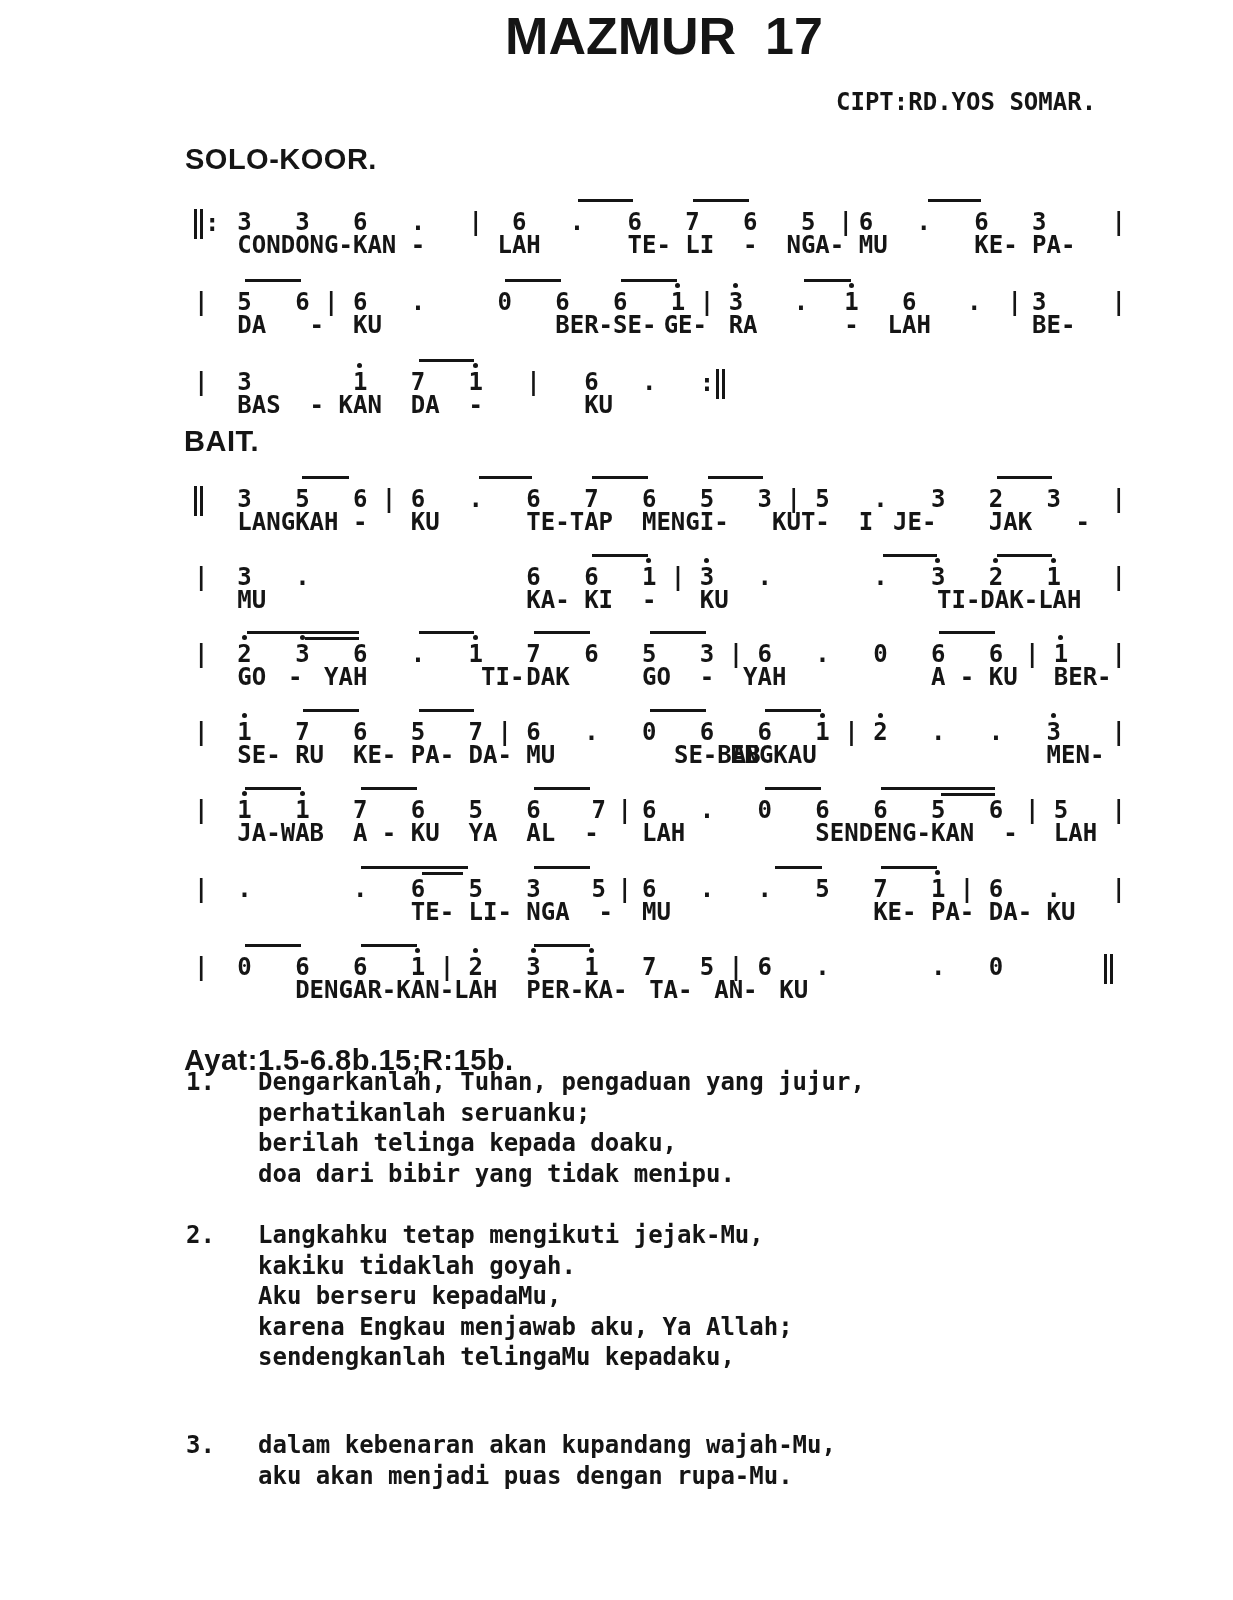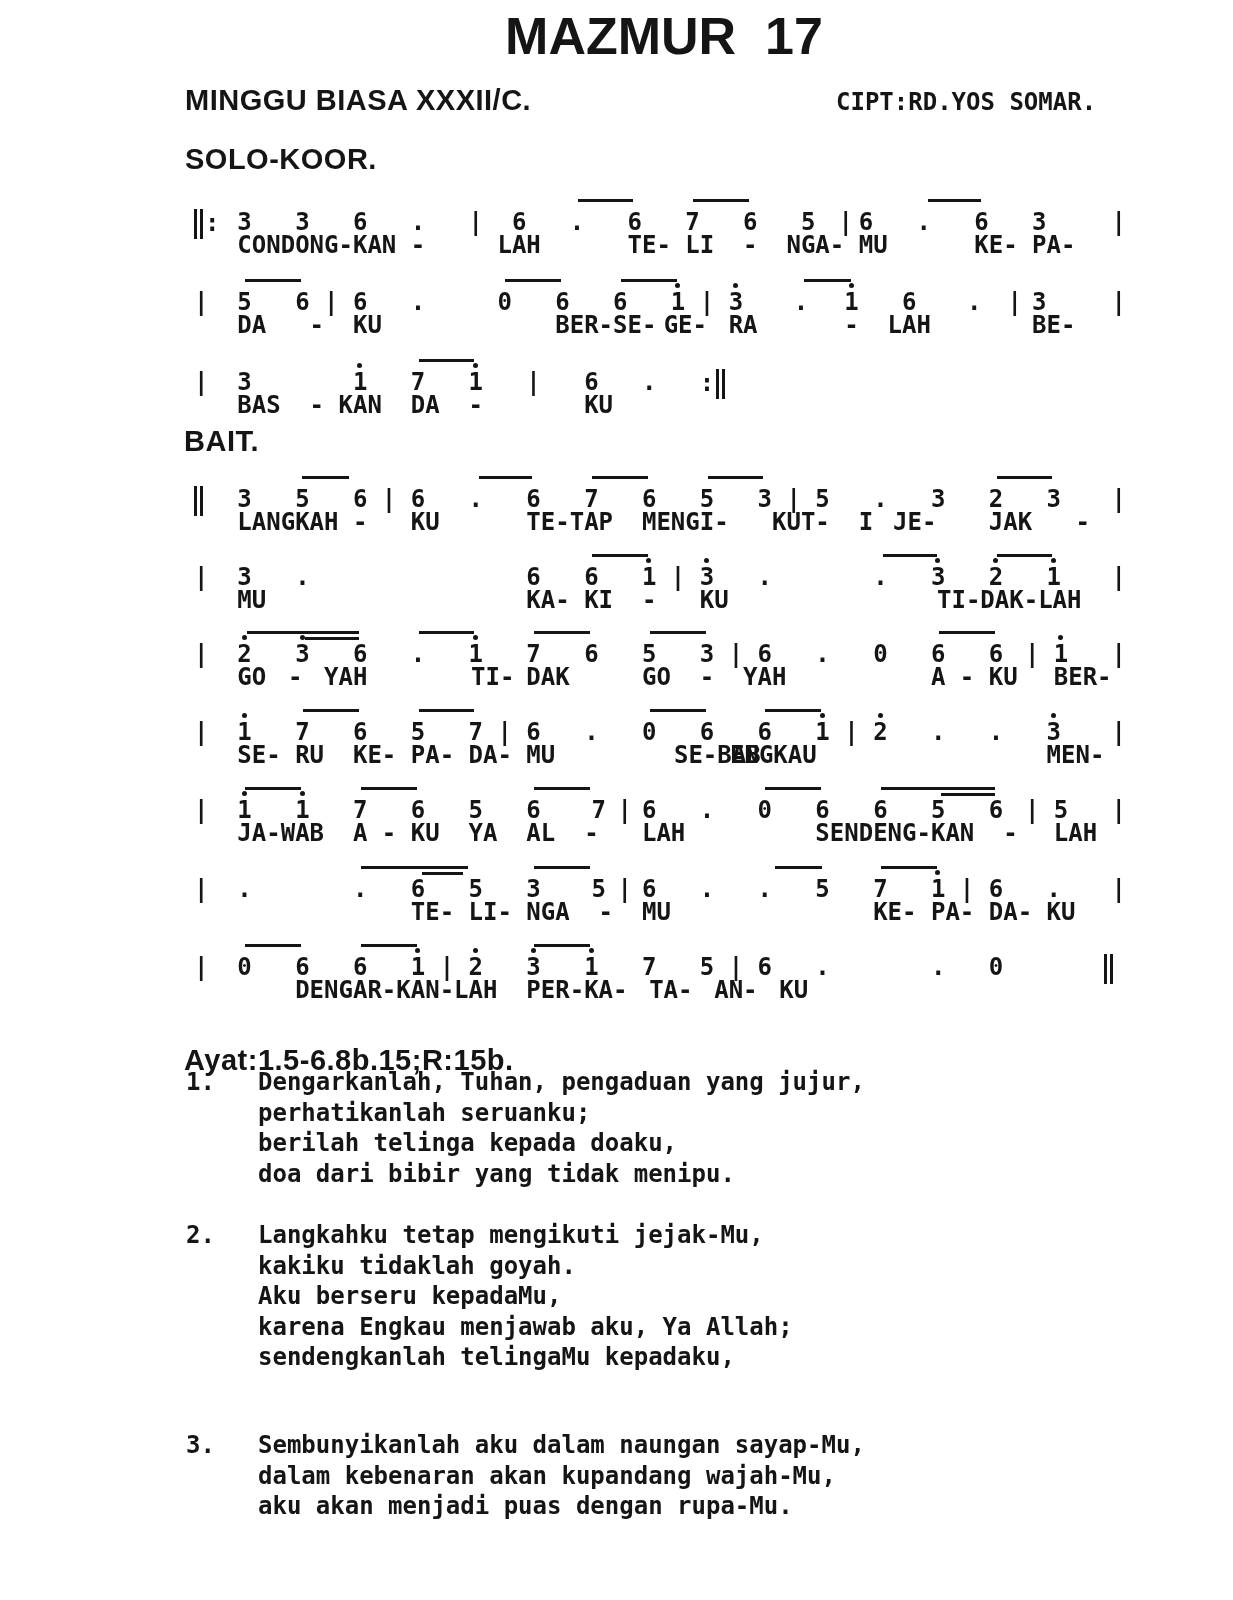--- a/index.html
+++ b/index.html
@@ -29,21 +29,20 @@
   .verse{position:absolute;left:186px;width:900px;font-size:24px;font-weight:bold;}
   .vnum{position:absolute;left:0;top:0;line-height:30.5px;}
   .vlines{margin-left:72px;}
   .vlines div{line-height:30.5px;white-space:pre;}
 </style>
 </head>
 <body>
 
 <div class="page">
   <div class="title">MAZMUR  17</div>
-  <div class="hhead hl">MINGGU BIASA XXXII/C.</div>
   <div class="hhead hr">CIPT:RD.YOS SOMAR.</div>
   <div class="hhead solo">SOLO-KOOR.</div>
   <div class="hhead bait">BAIT.</div>
   <div class="hhead ayat">Ayat:1.5-6.8b.15;R:15b.</div>
   <div id="notation">
       <div class="nline" style="top: 208px;">
         <div class="ovl" style="left: 383.647px; width: 55.6325px;"></div>
         <div class="ovl" style="left: 499.247px; width: 55.6325px;"></div>
         <div class="ovl" style="left: 734.06px; width: 52.7425px;"></div>
         <div class="dbarwrap" style="left: 0px;">
@@ -232,21 +231,21 @@
         <span class="tok" style="left: 621.35px;">.</span>
         <span class="tok" style="left: 679.15px;">0</span>
         <span class="tok" style="left: 736.95px;">6</span>
         <span class="tok" style="left: 794.75px;">6</span>
         <span class="tok" style="left: 830.875px;">|</span>
         <span class="tok" style="left: 859.775px;">1</span>
         <span class="tok" style="left: 917.575px;">|</span>
         <span class="ltok" style="left: 43.35px;">GO</span>
         <span class="ltok" style="left: 93.925px;">-</span>
         <span class="ltok" style="left: 130.05px;">YAH</span>
-        <span class="ltok" style="left: 277px; text-align: center;">TI-</span>
+        <span class="ltok" style="left: 287px; text-align: center;">TI-</span>
         <span class="ltok" style="left: 332.35px;">DAK</span>
         <span class="ltok" style="left: 447.95px;">GO</span>
         <span class="ltok" style="left: 505.75px;">-</span>
         <span class="ltok" style="left: 549.1px;">YAH</span>
         <span class="ltok" style="left: 736.95px;">A</span>
         <span class="ltok" style="left: 765.85px;">-</span>
         <span class="ltok" style="left: 794.75px;">KU</span>
         <span class="ltok" style="left: 859.775px;">BER-</span>
       </div>
       <div class="nline" style="top: 718px;">
@@ -412,19 +411,18 @@
           <div class="">Langkahku tetap mengikuti jejak-Mu,</div>
           <div class="">kakiku tidaklah goyah.</div>
           <div class="">Aku berseru kepadaMu,</div>
           <div class="">karena Engkau menjawab aku, Ya Allah;</div>
           <div class="">sendengkanlah telingaMu kepadaku,</div>
         </div>
       </div>
       <div class="verse" style="top: 1430px;">
         <span class="vnum">3.</span>
         <div class="vlines">
-          <div class="">Sembunyikanlah aku dalam naungan sayap-Mu,</div>
           <div class="">dalam kebenaran akan kupandang wajah-Mu,</div>
           <div class="">aku akan menjadi puas dengan rupa-Mu.</div>
         </div>
       </div>
     </div>
 </div>
 
 </body></html>

